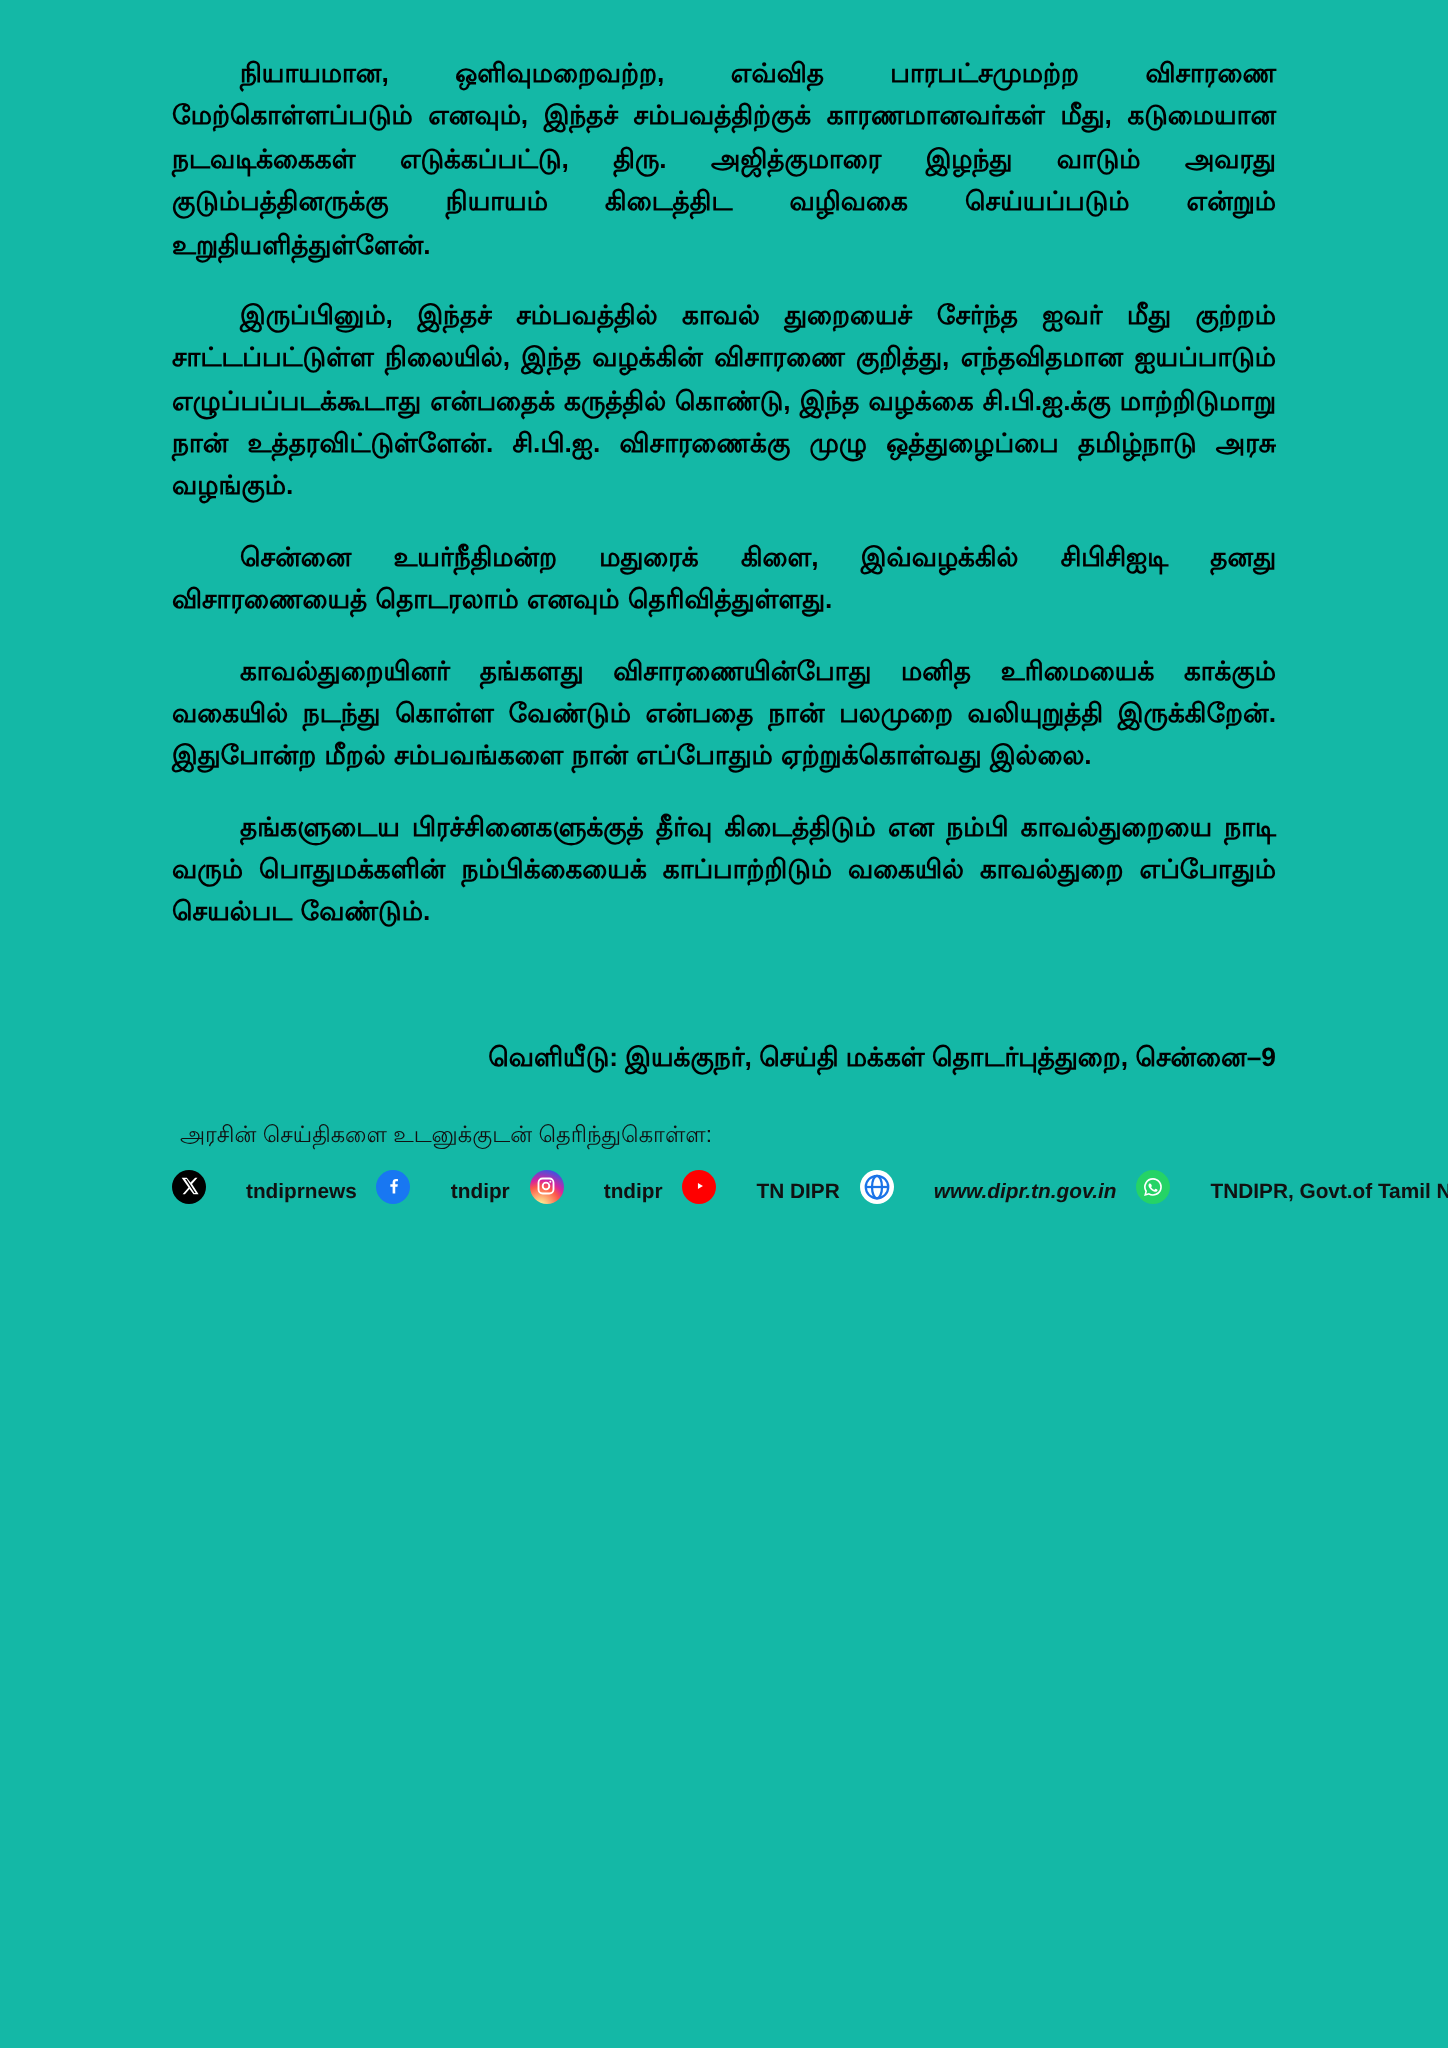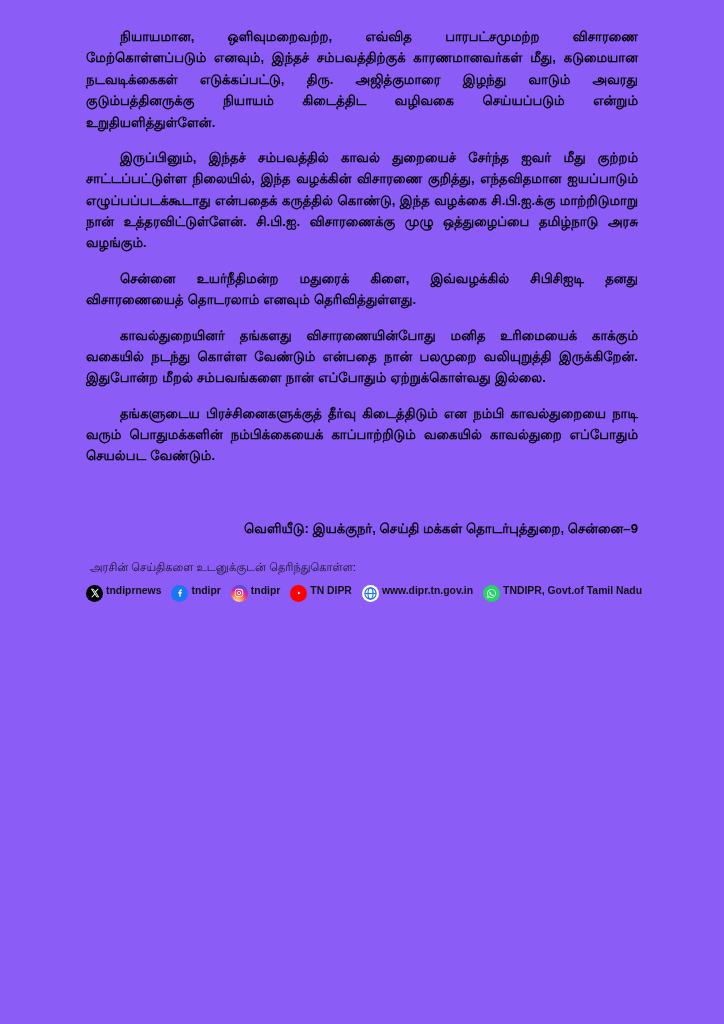--- a/index.html
+++ b/index.html
@@ -11,21 +11,21 @@
     height: 1024px;
     background: #ffffff;
     font-family: "Liberation Sans", sans-serif;
     color: #000000;
     overflow: hidden;
   }
   .page {
     position: relative;
     width: 724px;
     height: 1024px;
-    background: #8b5cf6;
+    background: #14b8a6;
     box-sizing: border-box;
     padding: 26px 86px 0 86px;
   }
   .para {
     font-size: 13.2px;
     line-height: 1.62;
     text-align: justify;
     text-justify: inter-word;
     font-weight: bold;
     margin: 0 0 14px 0;
@@ -51,22 +51,22 @@
   }
   .social-row {
     margin-top: 10px;
     display: flex;
     align-items: center;
     gap: 4px;
     flex-wrap: nowrap;
   }
   .social-item {
     display: flex;
-    align-items: flex-start;
-    gap: 3px;
+    align-items: flex-end;
+    gap: 20px;
     margin-right: 6px;
     white-space: nowrap;
   }
   .social-item .label {
     font-size: 10.4px;
     font-weight: bold;
     color: #111;
   }
   .badge {
     width: 17px;
@@ -90,20 +90,21 @@
   .b-yt {
     background: #FF0000;
     border-radius: 50%;
   }
   .b-web { background: #ffffff; }
   .b-wa { background: #25D366; }
   .web-label {
     font-size: 10.4px;
     font-weight: bold;
     color: #111;
+    font-style: italic;
   }
 </style>
 </head>
 <body>
 
 <div class="page">
 
   <p class="para">நியாயமான, ஒளிவுமறைவற்ற, எவ்வித பாரபட்சமுமற்ற விசாரணை மேற்கொள்ளப்படும் எனவும், இந்தச் சம்பவத்திற்குக் காரணமானவர்கள் மீது, கடுமையான நடவடிக்கைகள் எடுக்கப்பட்டு, திரு. அஜித்குமாரை இழந்து வாடும் அவரது குடும்பத்தினருக்கு நியாயம் கிடைத்திட வழிவகை செய்யப்படும் என்றும் உறுதியளித்துள்ளேன்.</p>
   <p class="para">இருப்பினும், இந்தச் சம்பவத்தில் காவல் துறையைச் சேர்ந்த ஐவர் மீது குற்றம் சாட்டப்பட்டுள்ள நிலையில், இந்த வழக்கின் விசாரணை குறித்து, எந்தவிதமான ஐயப்பாடும் எழுப்பப்படக்கூடாது என்பதைக் கருத்தில் கொண்டு, இந்த வழக்கை சி.பி.ஐ.க்கு மாற்றிடுமாறு நான் உத்தரவிட்டுள்ளேன். சி.பி.ஐ. விசாரணைக்கு முழு ஒத்துழைப்பை தமிழ்நாடு அரசு வழங்கும்.</p>
   <p class="para">சென்னை உயர்நீதிமன்ற மதுரைக் கிளை, இவ்வழக்கில் சிபிசிஐடி தனது விசாரணையைத் தொடரலாம் எனவும் தெரிவித்துள்ளது.</p>

